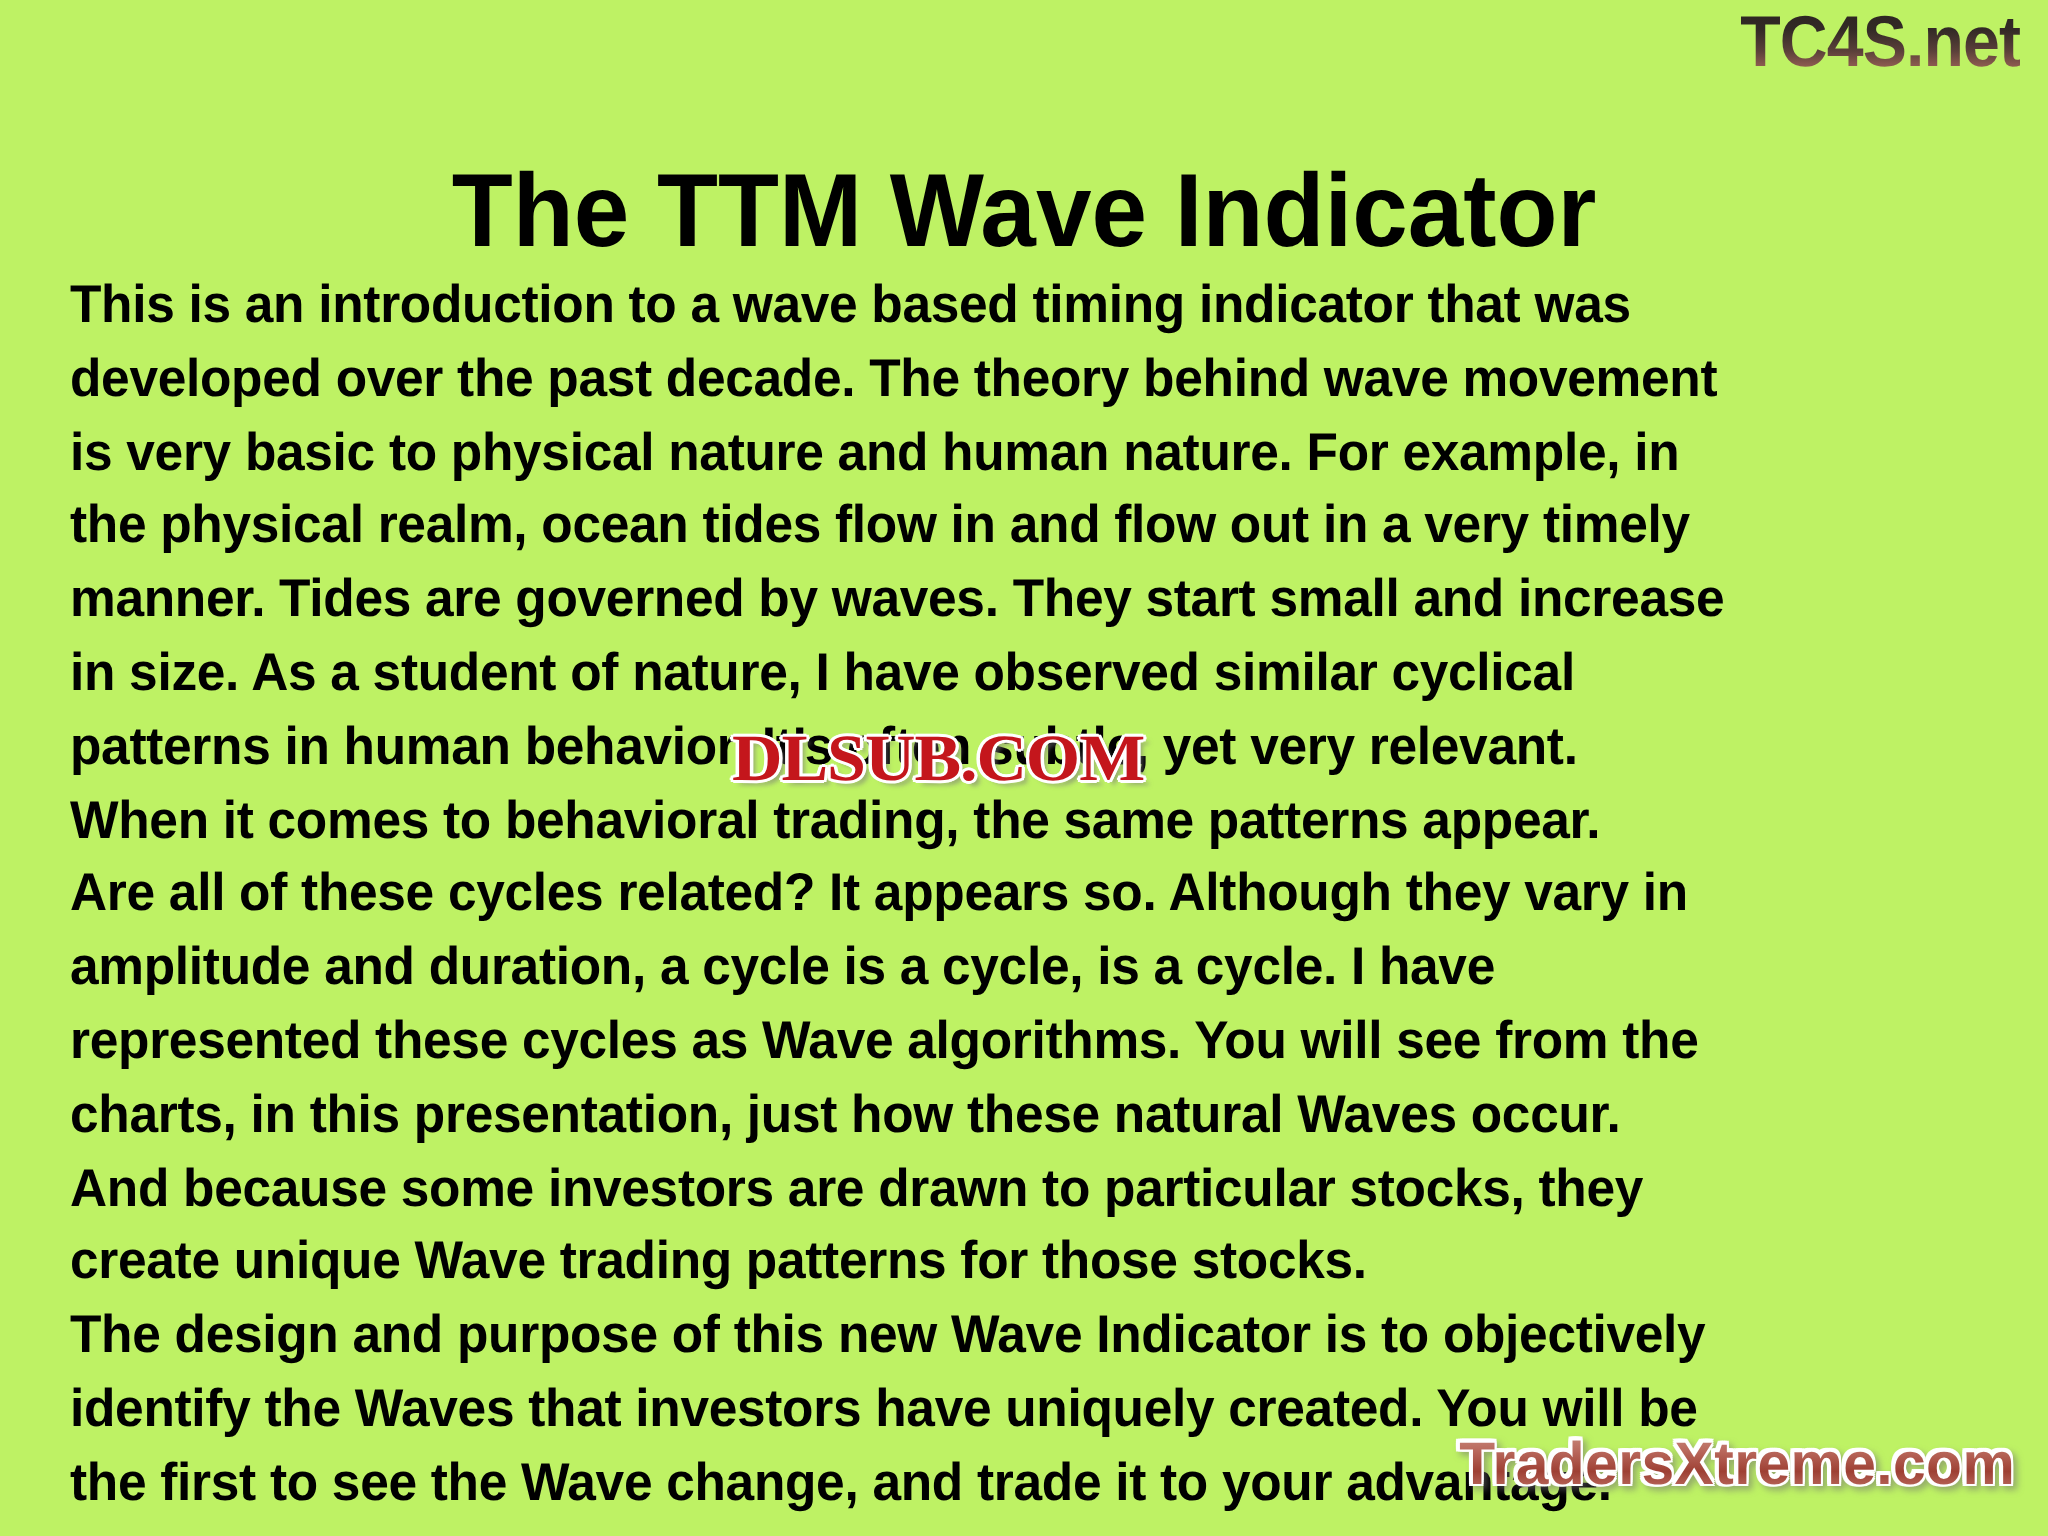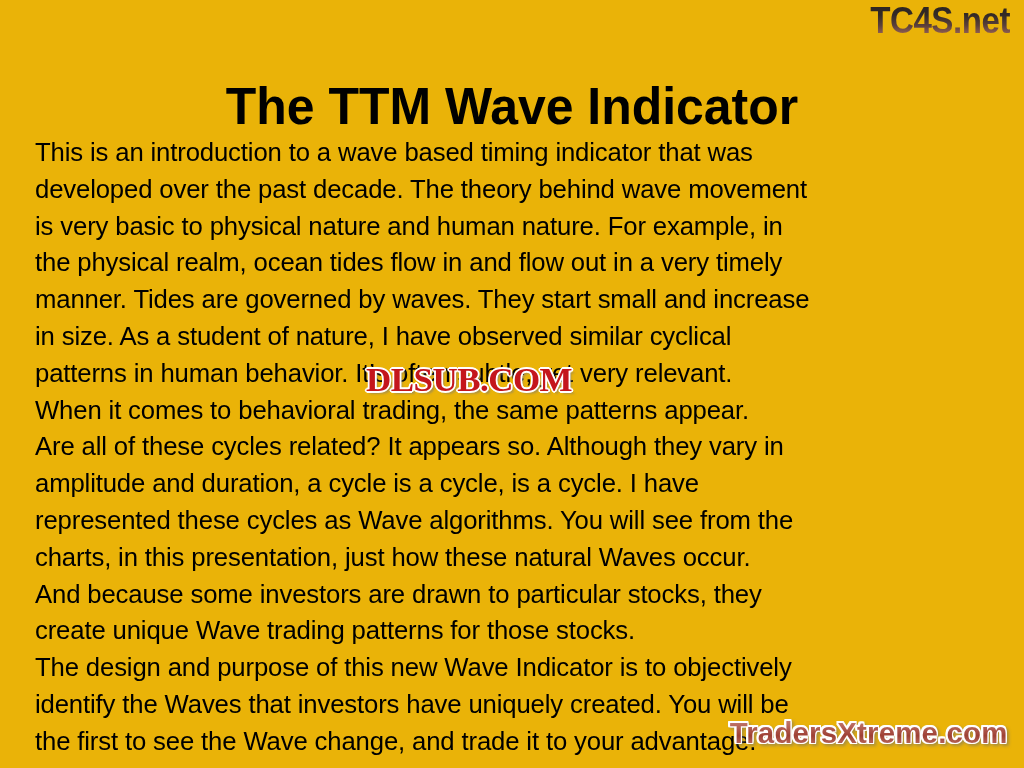--- a/index.html
+++ b/index.html
@@ -13,21 +13,21 @@
     background: #ffffff;
     font-family: "Liberation Sans", "DejaVu Sans", sans-serif;
     overflow: hidden;
     position: relative;
   }
 
   #slide {
     position: relative;
     width: 1024px;
     height: 768px;
-    background: #eab308;
+    background: #bef264;
     overflow: hidden;
   }
 
   
   .brand-logo {
     position: absolute;
     top: 2px;
     right: 14px;
     font-family: "Liberation Sans", "DejaVu Sans", sans-serif;
     font-weight: bold;
@@ -67,21 +67,21 @@
     white-space: nowrap;
   }
 
   
   .body-copy {
     position: absolute;
     top: 134px;
     left: 35px;
     width: 960px;
     font-family: "Liberation Sans", "DejaVu Sans", sans-serif;
-    font-weight: normal;
+    font-weight: bold;
     font-size: 26.5px;
     line-height: 36.8px;
     color: #000000;
     letter-spacing: -0.15px;
   }
   .body-line {
     white-space: nowrap;
     transform: scaleX(0.97);
     transform-origin: left center;
     height: 36.8px;

